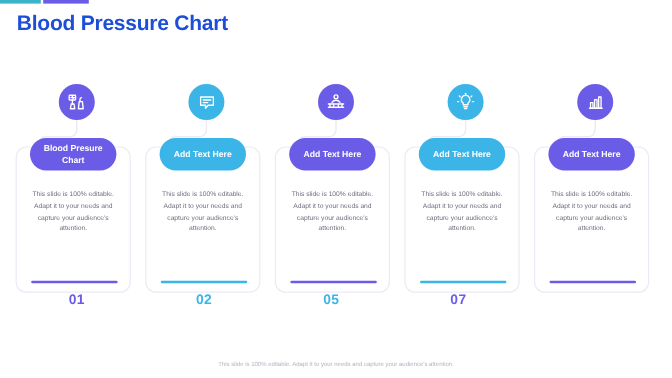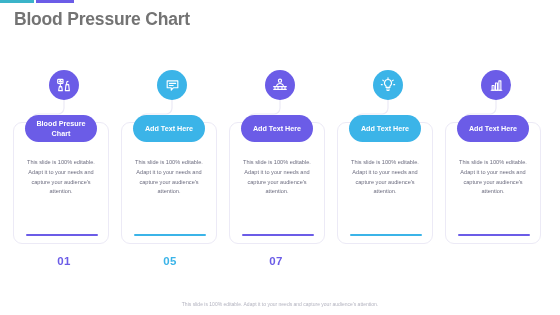--- a/index.html
+++ b/index.html
@@ -35,21 +35,21 @@
     margin-left: 2px;
   }
 
   
   .page-title {
     position: absolute;
     top: 9px;
     left: 14px;
     font-size: 17.5px;
     font-weight: bold;
-    color: #737373;
+    color: #1d4ed8;
     letter-spacing: -0.2px;
   }
 
   
   .cards {
     position: absolute;
     top: 70px;
     left: 13px;
     width: 534px;
     display: flex;
@@ -133,21 +133,21 @@
     left: 12px;
     bottom: 7px;
     width: 72px;
     height: 2px;
     border-radius: 1px;
   }
 
   
   .numbers {
     position: absolute;
-    top: 255px;
+    top: 244px;
     left: 13px;
     width: 534px;
     display: flex;
     gap: 4px;
   }
   .num-col {
     width: 102px;
     text-align: center;
   }
   .num {
@@ -287,20 +287,23 @@
         <div class="card-bottom-bar" style="background:#6b5ce7"></div>
       </div>
     </div>
   </div>
 
 <div class="numbers" id="numbers-row">
     <div class="num-col">
       <div class="num" style="color:#6b5ce7">01</div>
     </div>
     <div class="num-col">
+      <div class="num" style="color:#3bb4e8">02</div>
+    </div>
+    <div class="num-col">
       <div class="num" style="color:#3bb4e8">05</div>
     </div>
     <div class="num-col">
       <div class="num" style="color:#6b5ce7">07</div>
     </div>
   </div>
 
 <div class="footer">This slide is 100% editable. Adapt it to your needs and capture your audience's attention.</div>
 
 </body></html>

